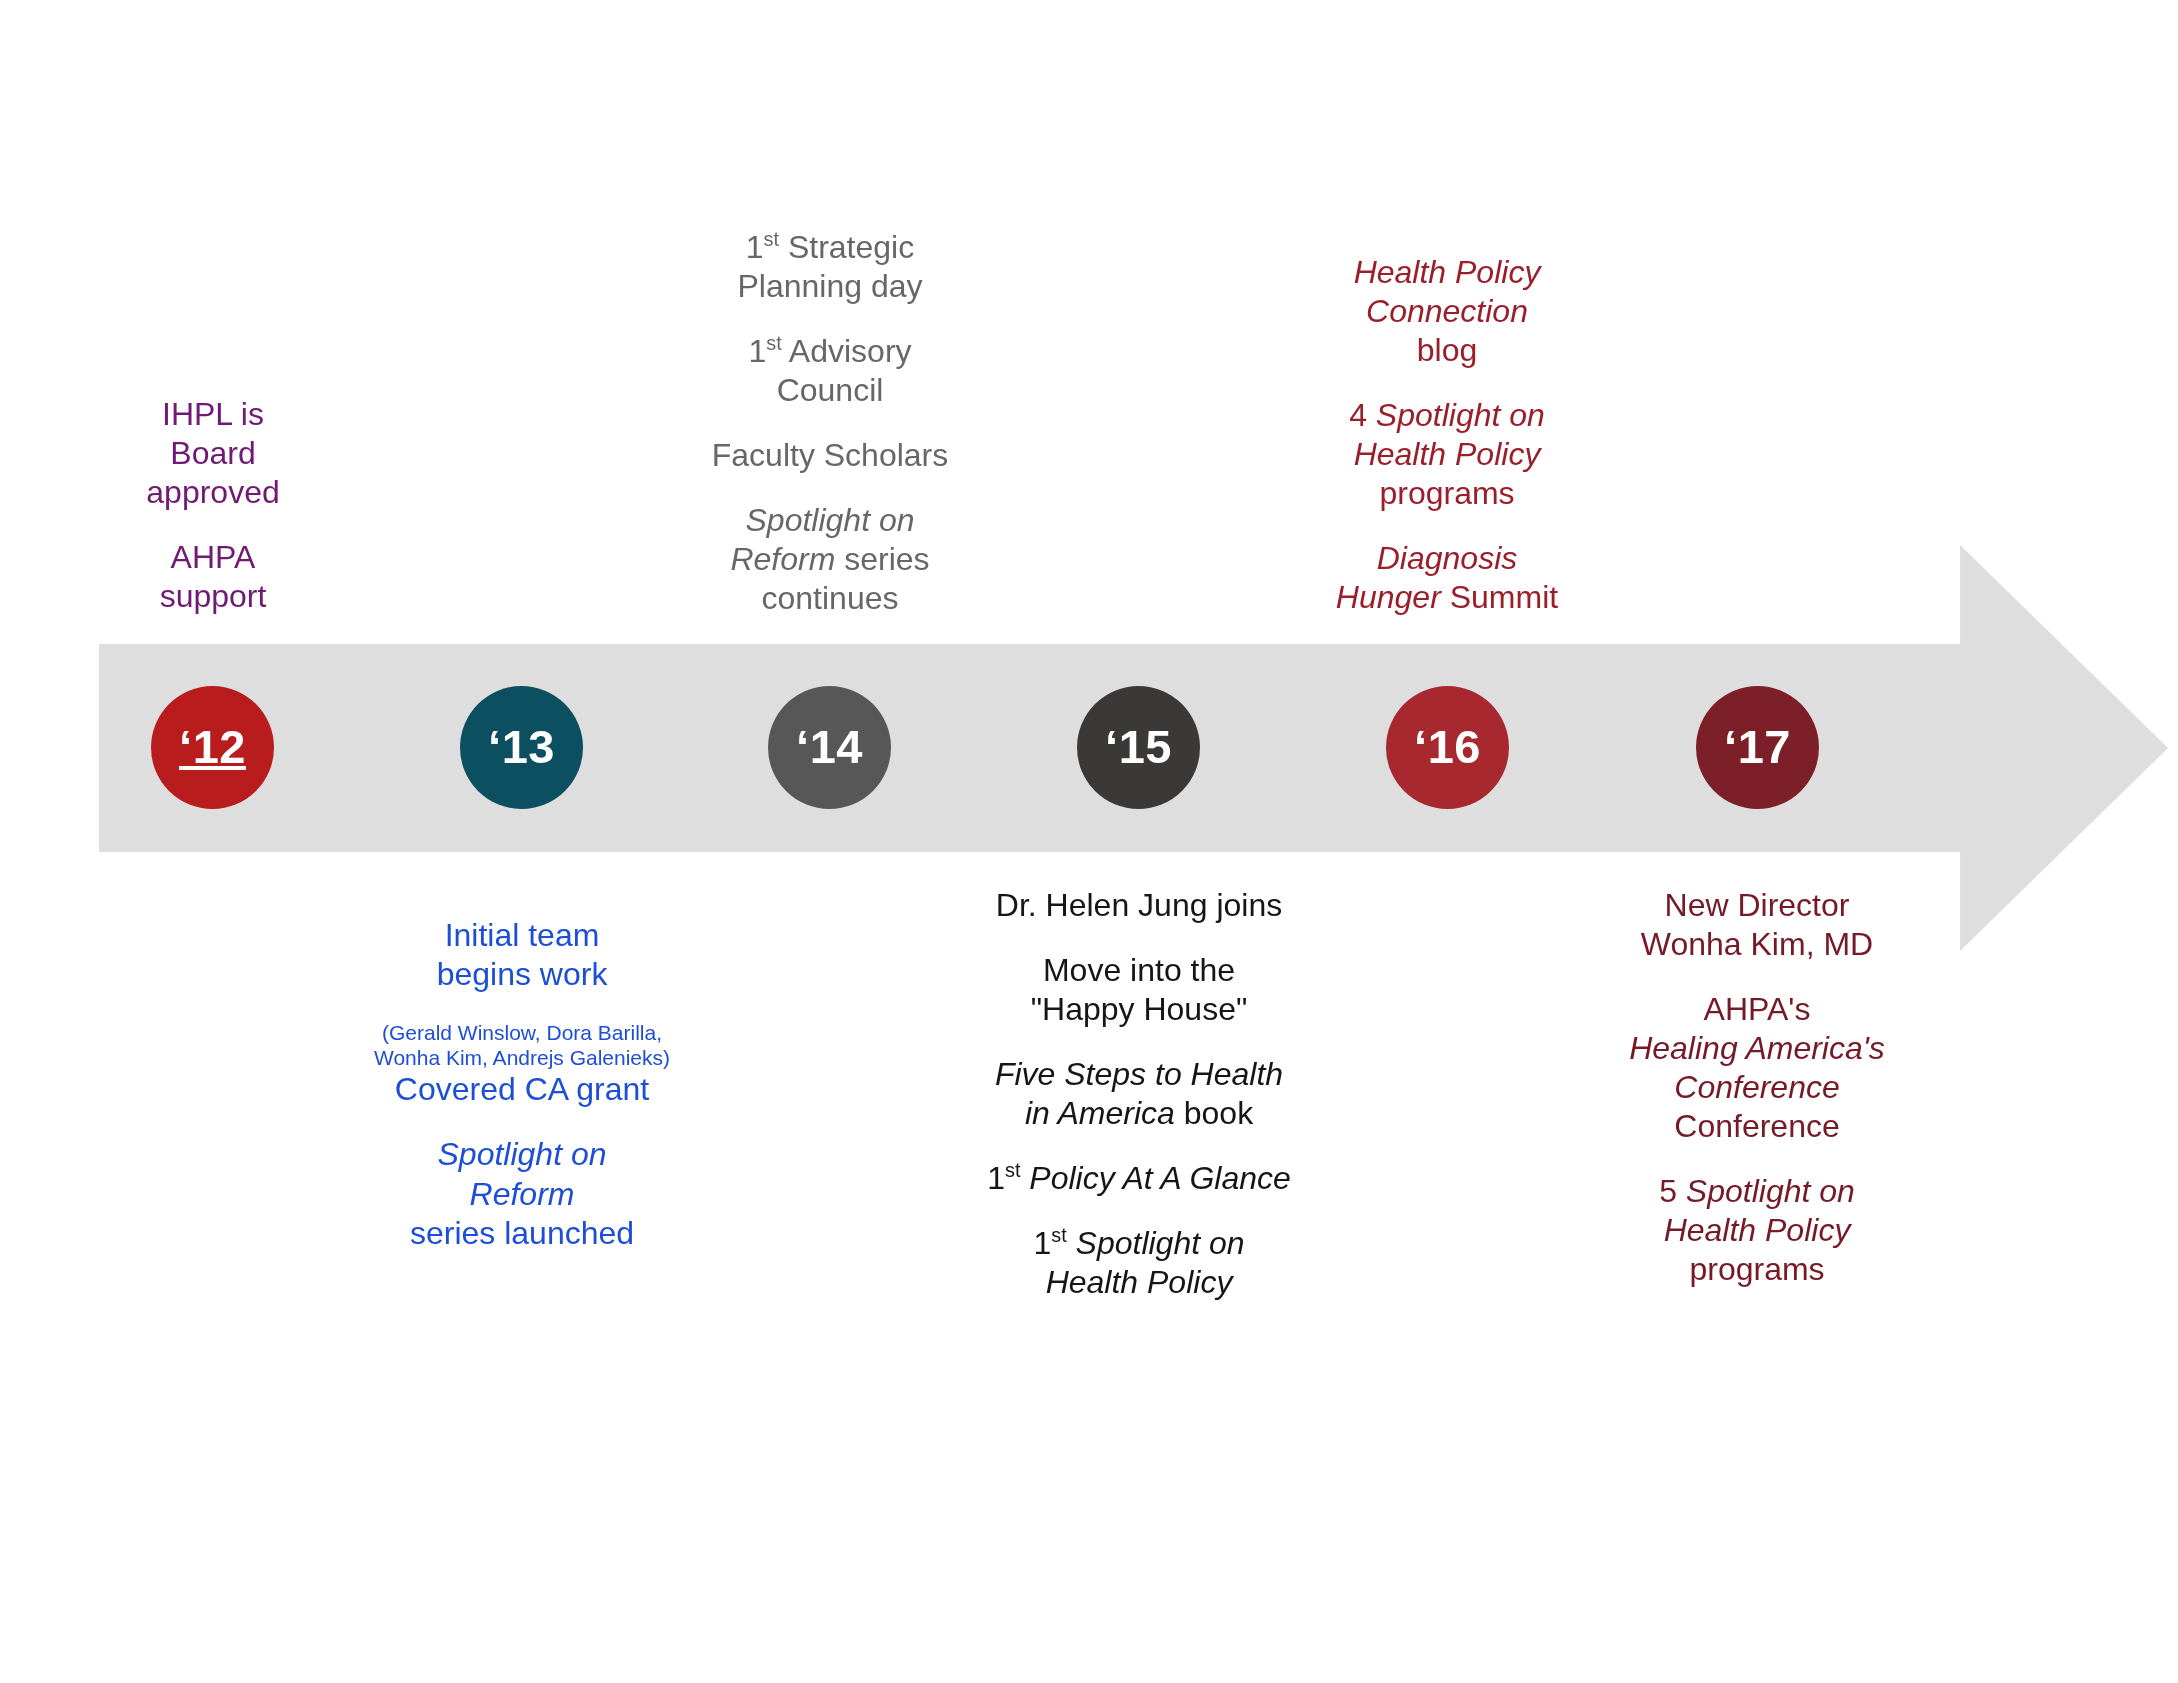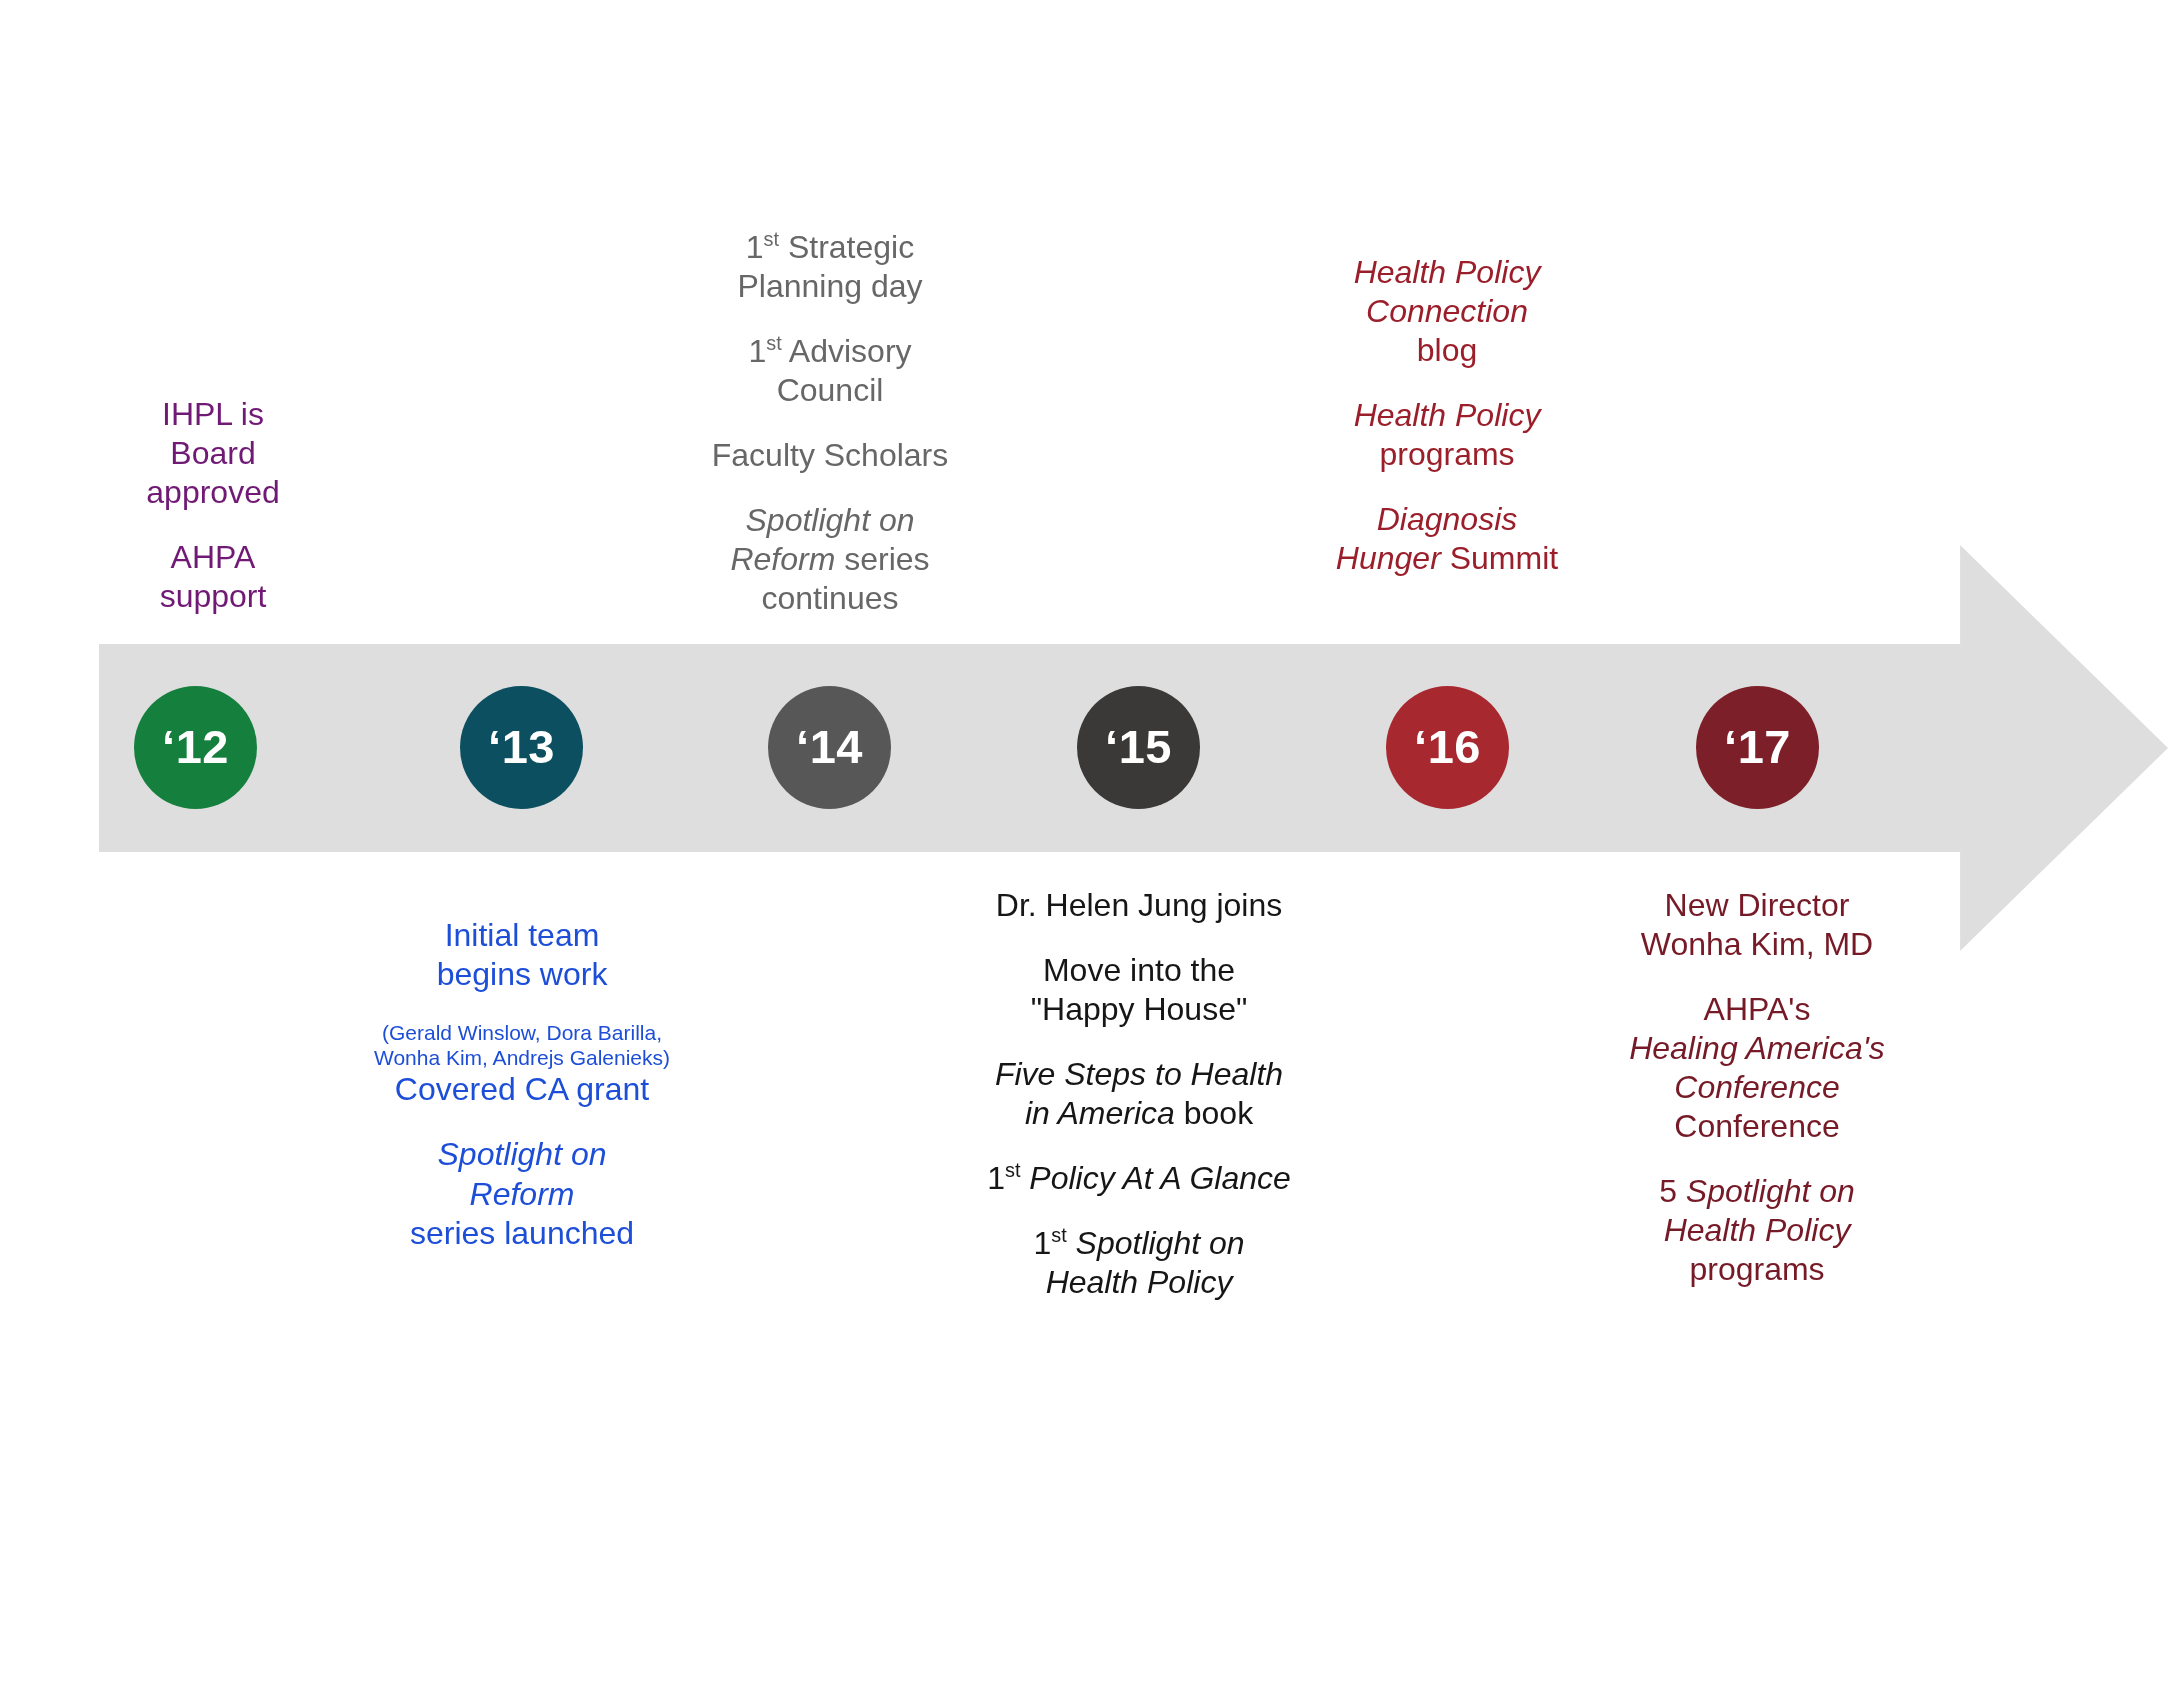--- a/index.html
+++ b/index.html
@@ -90,21 +90,21 @@
 
 <div id="stage">
 
   <div class="arrow-wrap">
     <svg class="arrow-svg" viewBox="0 0 2090 410" preserveAspectRatio="none">
       <polygon points="0,100 1880,100 1880,0 2090,205 1880,410 1880,310 0,310" fill="#dedede"></polygon>
     </svg>
   </div>
 
   <div id="nodes">
-      <div class="year-node" style="left: 134px; top: 686px; background: #15803d;">
+      <div class="year-node" style="left: 151px; top: 686px; background: #b91c1c; text-decoration: underline;">
         <span>‘12</span>
       </div>
       <div class="events big above" style="width: 396px; left: 15px; color: #701a75; top: 395px;">
         <div class="grp">
           <span class="ln"><span>IHPL is</span></span>
           <span class="ln"><span>Board</span></span>
           <span class="ln"><span>approved</span></span>
         </div>
         <div class="grp">
           <span class="ln"><span>AHPA</span></span>
@@ -179,20 +179,21 @@
       <div class="year-node" style="left: 1386px; top: 686px; background: rgb(168, 40, 47);">
         <span>‘16</span>
       </div>
       <div class="events big above" style="width: 396px; left: 1249px; color: rgb(155, 31, 42); top: 253px;">
         <div class="grp">
           <span class="ln"><span class="ital">Health Policy</span></span>
           <span class="ln"><span class="ital">Connection</span></span>
           <span class="ln"><span>blog</span></span>
         </div>
         <div class="grp">
+          <span class="ln"><span>4 </span><span class="ital">Spotlight on</span></span>
           <span class="ln"><span class="ital">Health Policy</span></span>
           <span class="ln"><span>programs</span></span>
         </div>
         <div class="grp">
           <span class="ln"><span class="ital">Diagnosis</span></span>
           <span class="ln"><span class="ital">Hunger</span><span> Summit</span></span>
         </div>
       </div>
       <div class="year-node" style="left: 1696px; top: 686px; background: rgb(125, 31, 40);">
         <span>‘17</span>

